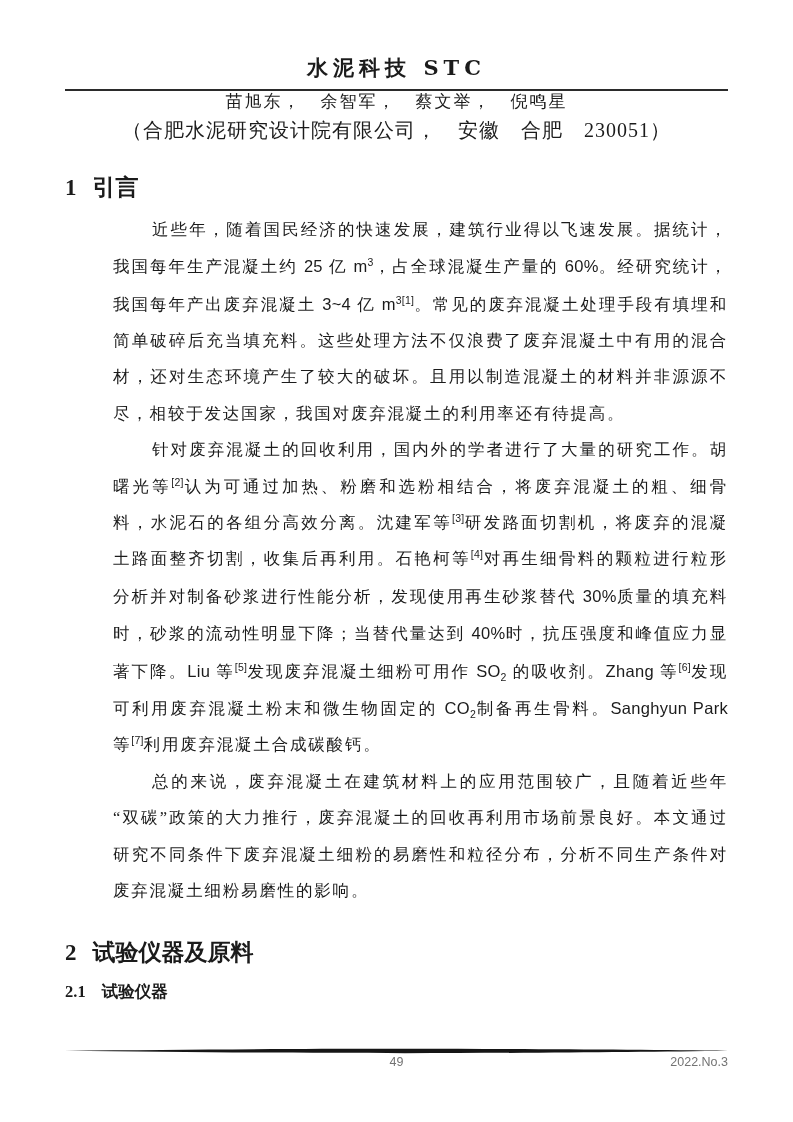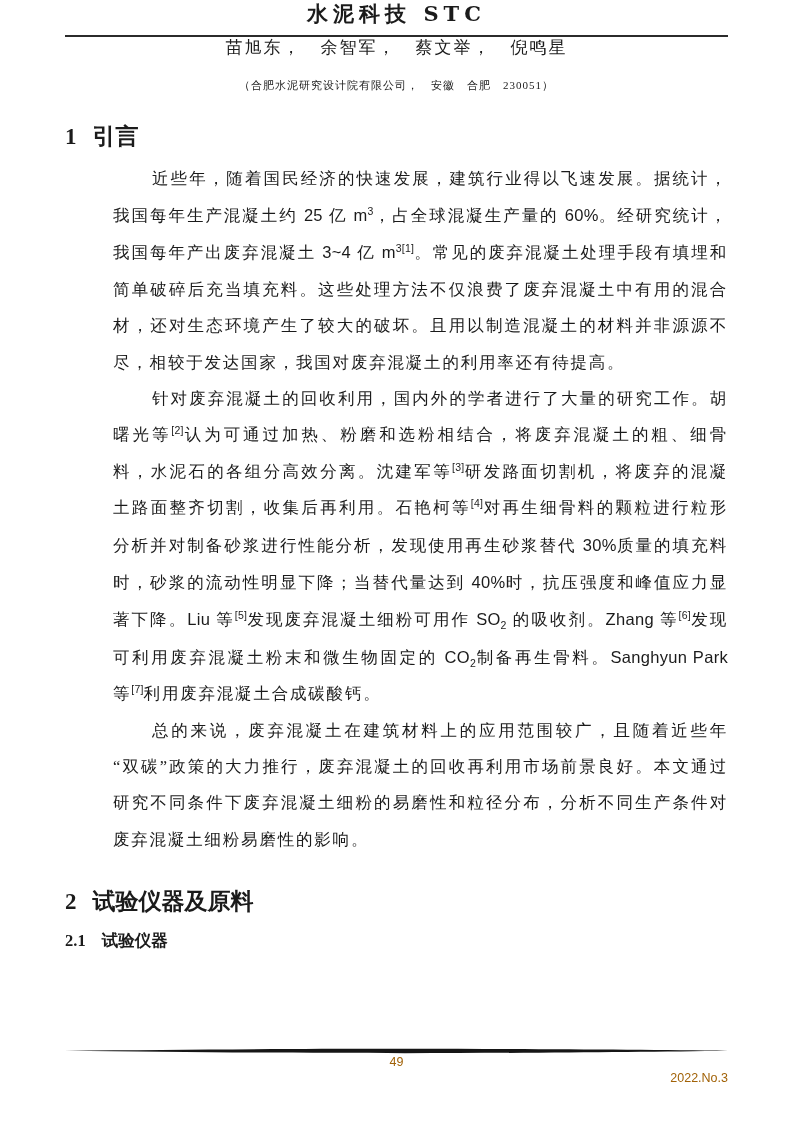--- a/index.html
+++ b/index.html
@@ -9,21 +9,21 @@
     height: 1122px;
     margin: 0 auto;
     background: #ffffff;
     color: #1b1b1b;
     font-family: "Liberation Serif", "DejaVu Serif", serif;
     overflow: hidden;
   }
   .content { margin: 0 65px; width: 663px; }
 
   
-  .page-header { }
+  .page-header { padding-top: 54px; }
   .journal-name {
     text-align: center;
     font-size: 21px;
     letter-spacing: 5px;
     font-weight: 600;
     font-family: "DejaVu Serif", "Liberation Serif", serif;
   }
   .header-rule {
     margin-top: 7px;
     border-top: 2.5px solid #2b2b2b;
@@ -40,23 +40,23 @@
     line-height: 1.3;
     font-family: "Liberation Sans", "DejaVu Sans", sans-serif;
   }
   .authors-line {
     text-align: center;
     font-size: 17px;
     letter-spacing: 2px;
     line-height: 1.35;
   }
   .affiliation-line {
-    margin-top: 18px;
+    margin-top: 3px;
     text-align: center;
-    font-size: 11px;
+    font-size: 20px;
     letter-spacing: 1px;
     line-height: 1.35;
   }
 
   
   .sec-heading {
     margin-top: 29px;
     font-size: 23px;
     font-weight: bold;
     line-height: 1.25;
@@ -101,23 +101,23 @@
     top: 1048px;
     width: 663px;
   }
   .footer-rule { display: block; width: 663px; height: 6px; }
   .footer-row {
     position: relative;
     margin-top: 1px;
     text-align: center;
     font-size: 12.5px;
     font-family: "Liberation Sans", "DejaVu Sans", sans-serif;
-    color: #a16207;
+    color: #737373;
   }
-  .issue { position: absolute; right: 0; top: 16px; }
+  .issue { position: absolute; right: 0; top: 0; }
 </style>
 </head>
 <body>
 
 <div class="page">
 
   <div class="content page-header">
     <div class="journal-name">水泥科技 STC</div>
     <div class="header-rule"></div>
   </div>

